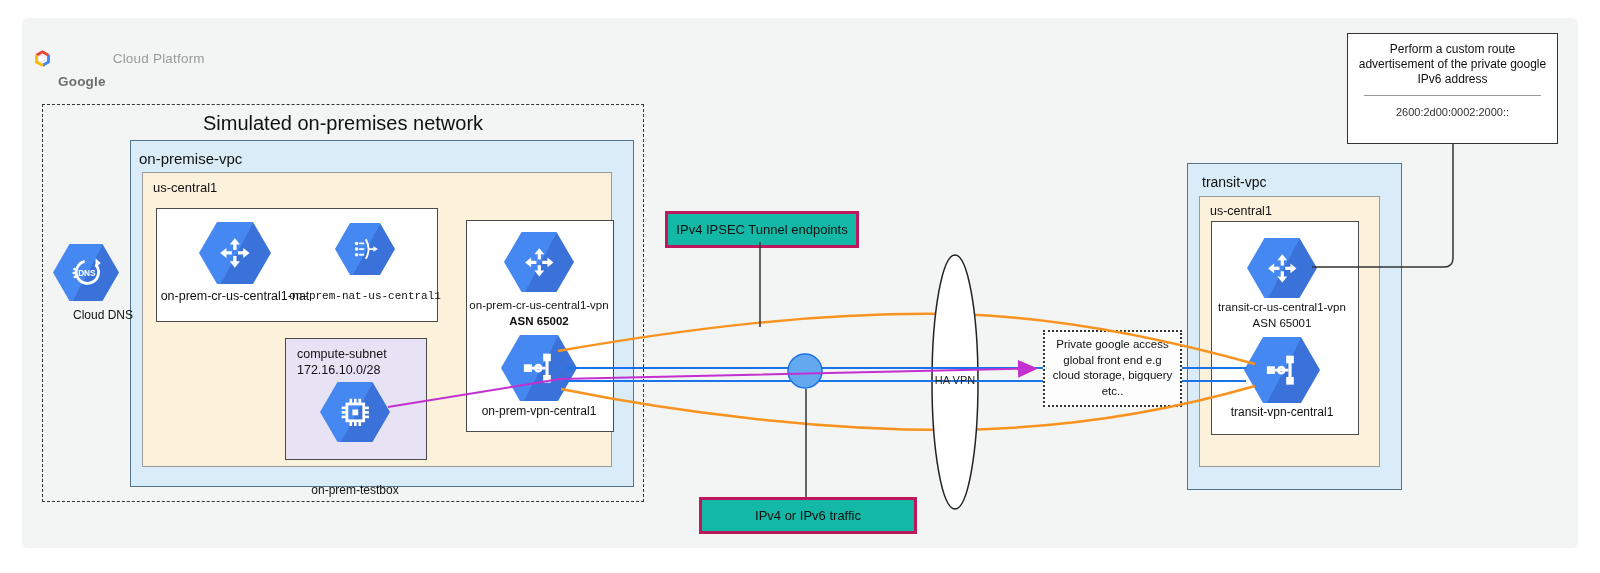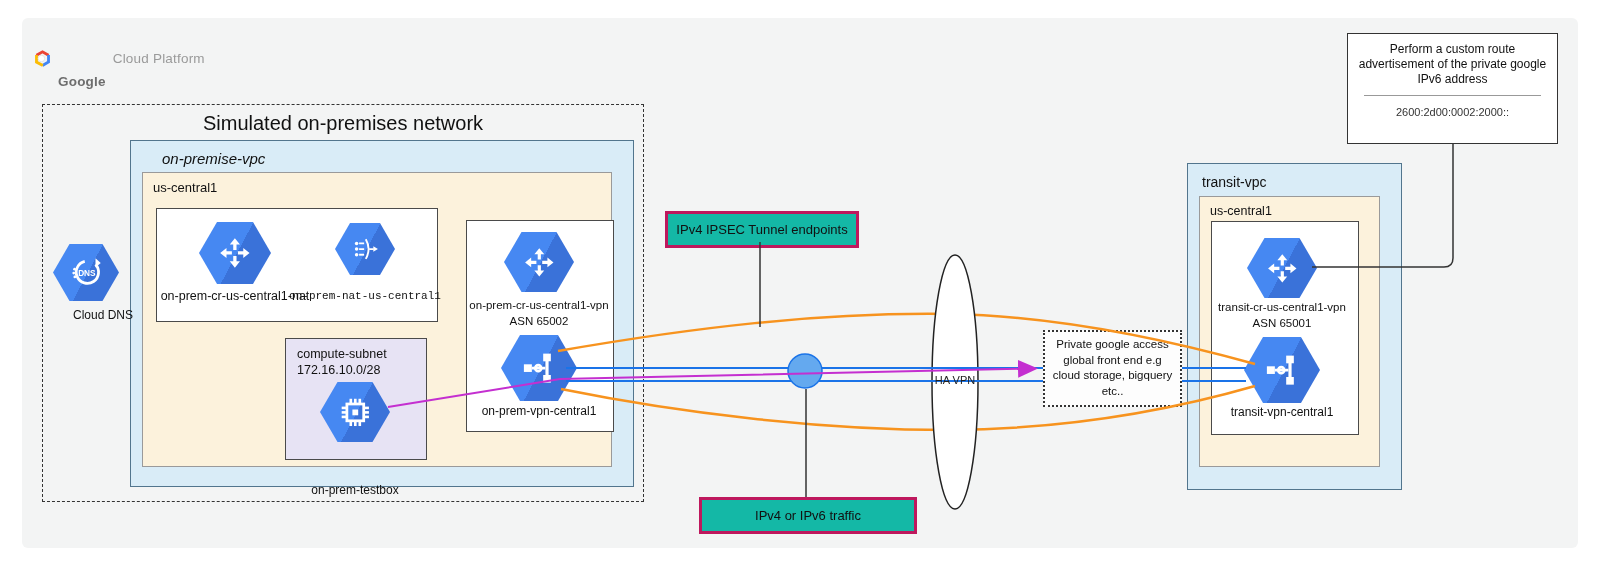--- a/index.html
+++ b/index.html
@@ -9,21 +9,21 @@
   
   #logo{left:34px;top:28px;display:flex;align-items:center;gap:7px;}
   #logo .t1{font-size:13.5px;color:#6d6d6d;font-weight:bold;letter-spacing:.2px;margin-top:46px;}
   #logo .t2{font-size:13.5px;color:#9a9a9a;letter-spacing:.2px;}
   
   .dashed-box{left:42px;top:104px;width:600px;height:396px;border:1.5px dashed #333;}
   .dashed-title{width:100%;text-align:center;top:7px;font-size:20px;color:#111;}
   .vpc{background:#d9ecf7;border:1.5px solid #52758d;}
   #onprem-vpc{left:130px;top:140px;width:502px;height:345px;}
   .vpc-label{font-size:15px;color:#111;}
-  #onprem-vpc .vpc-label{left:31px;top:9px;font-style:italic;}
+  #onprem-vpc .vpc-label{left:8px;top:9px;}
   .region{background:#fcf2dc;border:1px solid #9a9a9a;}
   #onprem-region{left:142px;top:172px;width:468px;height:293px;}
   .region-label{font-size:13px;color:#111;left:10px;top:7px;}
   .white-box{background:#ffffff;border:1px solid #4a4a4a;}
   #router-box{left:156px;top:208px;width:280px;height:112px;}
   #subnet-box{left:285px;top:338px;width:140px;height:120px;background:#e7e3f4;border:1px solid #4a4a4a;}
   .subnet-text{left:11px;top:7px;font-size:12.5px;color:#111;line-height:16px;}
   #vpn-box{left:466px;top:220px;width:146px;height:210px;}
   #transit-vpc{left:1187px;top:163px;width:213px;height:325px;}
   #transit-vpc .vpc-label{left:14px;top:10px;font-size:14px;}
@@ -131,21 +131,21 @@
 </div>
 <div class="abs node-label" style="left:355px;top:441px;margin-top:42px;">on-prem-testbox</div>
 
 <div id="vpn-box" class="abs white-box"></div>
 <div class="abs hex" style="left:504px;top:232px;width:70px;height:60px;">
   <svg viewBox="0 0 24 24">
       <path fill="#fff" d="M12 2.2 L15.4 6.4 H13.1 V10 H10.9 V6.4 H8.6 Z M12 21.8 L8.6 17.6 H10.9 V14 H13.1 V17.6 H15.4 Z M2.2 12 L6.4 8.6 V10.9 H10 V13.1 H6.4 V15.4 Z M21.8 12 L17.6 15.4 V13.1 H14 V10.9 H17.6 V8.6 Z"></path>
     </svg>
 </div>
 <div class="abs node-label mid" style="left:539px;top:299px;">on-prem-cr-us-central1-vpn</div>
-<div class="abs node-label mid" style="left:539px;top:315px;">ASN 65002</div>
+<div class="abs node-label mid" style="left:539px;top:315px;font-weight:bold;">ASN 65002</div>
 <div class="abs hex" style="left:501px;top:335px;width:76px;height:66px;">
   <svg viewBox="0 0 24 24">
     <rect x="2.5" y="9.6" width="5" height="4.8" fill="#fff"></rect>
     <path d="M7.5 12 H16" stroke="#fff" stroke-width="1.6"></path>
     <circle cx="11.5" cy="12" r="1.9" fill="none" stroke="#fff" stroke-width="1.6"></circle>
     <rect x="16" y="6.4" width="2" height="11.2" fill="#fff"></rect>
     <rect x="14.6" y="2.9" width="4.8" height="4.8" fill="#fff"></rect>
     <rect x="14.6" y="16.3" width="4.8" height="4.8" fill="#fff"></rect>
   </svg>
 </div>

